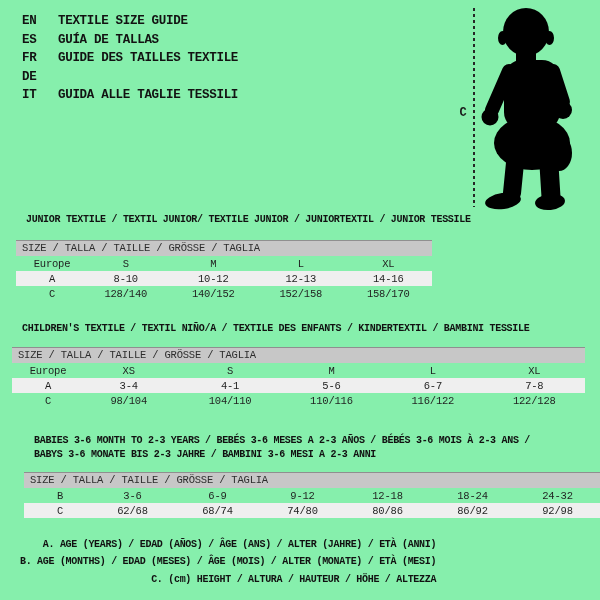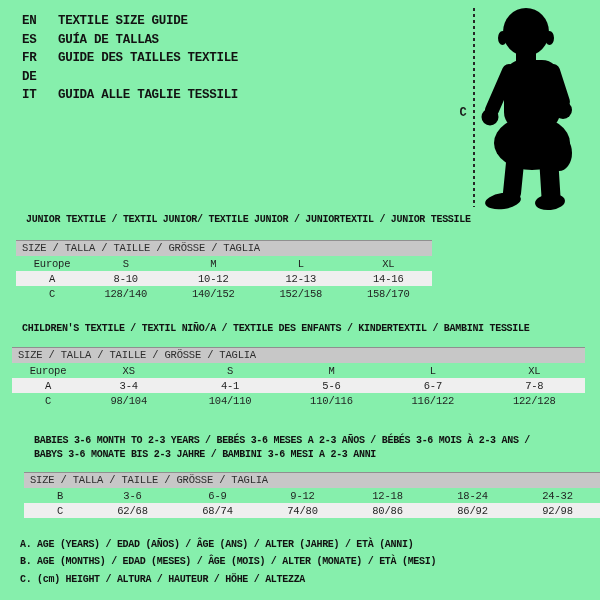--- a/index.html
+++ b/index.html
@@ -29,21 +29,21 @@
   #t2 .size-bar{margin-top:11px;}
   #t3 .size-bar{margin-top:10px;}
   .size-bar{height:15px;line-height:15px;background:#c7c7c7;border-top:1px solid #8f8f8f;
     padding-left:6px;font-size:10.5px;letter-spacing:-0.2px;color:#2d2d2d;white-space:nowrap;overflow:hidden;}
   table.size-table{width:100%;border-collapse:collapse;table-layout:fixed;}
   table.size-table td{height:15.2px;padding:0;text-align:center;
     font-size:10.5px;letter-spacing:-0.2px;color:#1f1f1f;vertical-align:middle;}
   table.size-table td.rowlabel{width:60px;text-align:center;padding-left:6px;}
   table.size-table tbody tr:nth-child(2){background:#efefef;}
   
-  .legend{position:absolute;left:20px;top:536px;}
+  .legend{position:absolute;left:20px;top:536px;text-align:right;}
   .legend-line{height:17.4px;line-height:17.4px;font-weight:700;font-size:10px;
     letter-spacing:-0.3px;white-space:nowrap;color:#111;}
 </style>
 </head>
 <body>
 
 <div id="page">
 
   <div class="lang-list">
     <div class="lang-row">

